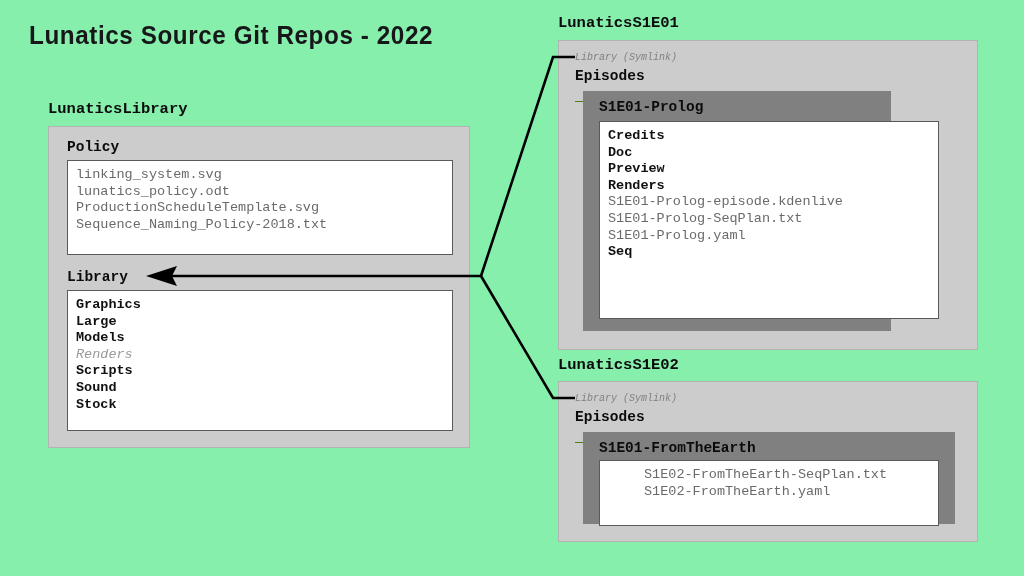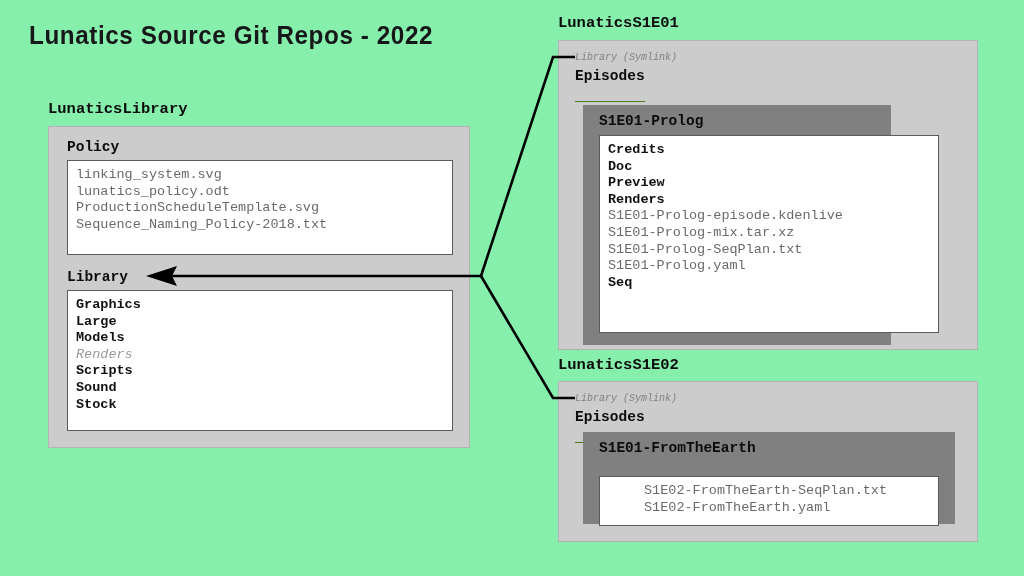--- a/index.html
+++ b/index.html
@@ -150,51 +150,50 @@
   </div>
 
   <div class="repo-label" style="left:558px; top:14px;">LunaticsS1E01</div>
 
   <div class="repo-box" style="left:558px; top:40px; width:420px; height:310px;">
 
     <div class="symlink" style="left:16px; top:8px;">Library (Symlink)</div>
 
     <div class="section-head" style="left:16px; top:27px;">Episodes</div>
 
-    <div class="episode-box" style="left:24px; top:64px; width:308px; height:240px;">
+    <div class="episode-box" style="left:24px; top:50px; width:308px; height:240px;">
 
       <div class="episode-title" style="left:16px; top:8px;">S1E01-Prolog</div>
 
       <div class="listing" style="left:16px; top:30px; width:340px; height:198px;">
         <div class="row folder">Credits</div>
         <div class="row folder">Doc</div>
         <div class="row folder">Preview</div>
         <div class="row folder">Renders</div>
         <div class="row file">S1E01-Prolog-episode.kdenlive</div>
-        <div class="row file">S1E01-Prolog-mix.tar.xz</div>
         <div class="row file">S1E01-Prolog-SeqPlan.txt</div>
         <div class="row file">S1E01-Prolog.yaml</div>
         <div class="row folder">Seq</div>
       </div>
     </div>
   </div>
 
   <div class="repo-label" style="left:558px; top:356px;">LunaticsS1E02</div>
 
   <div class="repo-box" style="left:558px; top:381px; width:420px; height:161px;">
 
     <div class="symlink" style="left:16px; top:8px;">Library (Symlink)</div>
 
     <div class="section-head" style="left:16px; top:27px;">Episodes</div>
 
     <div class="episode-box" style="left:24px; top:50px; width:372px; height:92px;">
 
       <div class="episode-title" style="left:16px; top:8px;">S1E01-FromTheEarth</div>
 
-      <div class="listing" style="left:16px; top:44px; width:340px; height:50px;padding-left:44px;">
+      <div class="listing" style="left:16px; top:28px; width:340px; height:66px;padding-left:44px;">
         <div class="row file">S1E02-FromTheEarth-SeqPlan.txt</div>
         <div class="row file">S1E02-FromTheEarth.yaml</div>
       </div>
     </div>
   </div>
 
   <svg id="connectors" viewBox="0 0 1024 576">
 
     <path d="M 575 57 L 553 57 L 481 276" fill="none" stroke="#000000" stroke-width="2.6" stroke-linejoin="miter" stroke-linecap="butt"></path>
 

